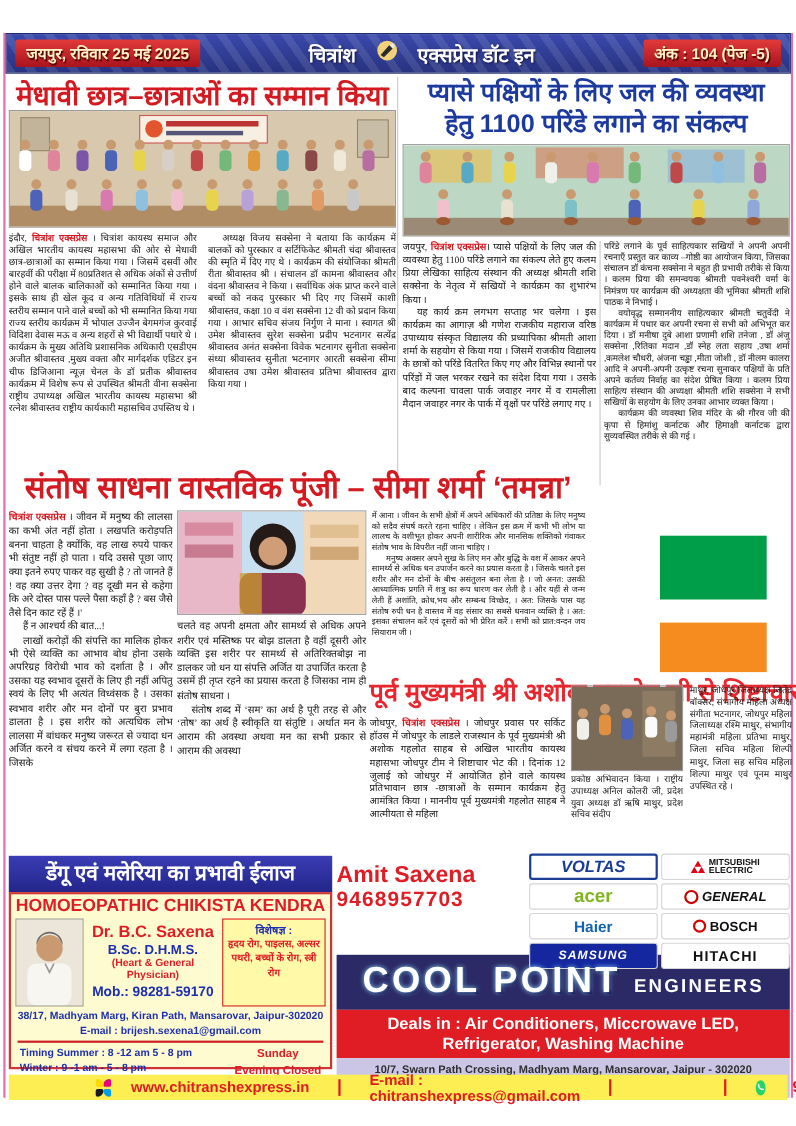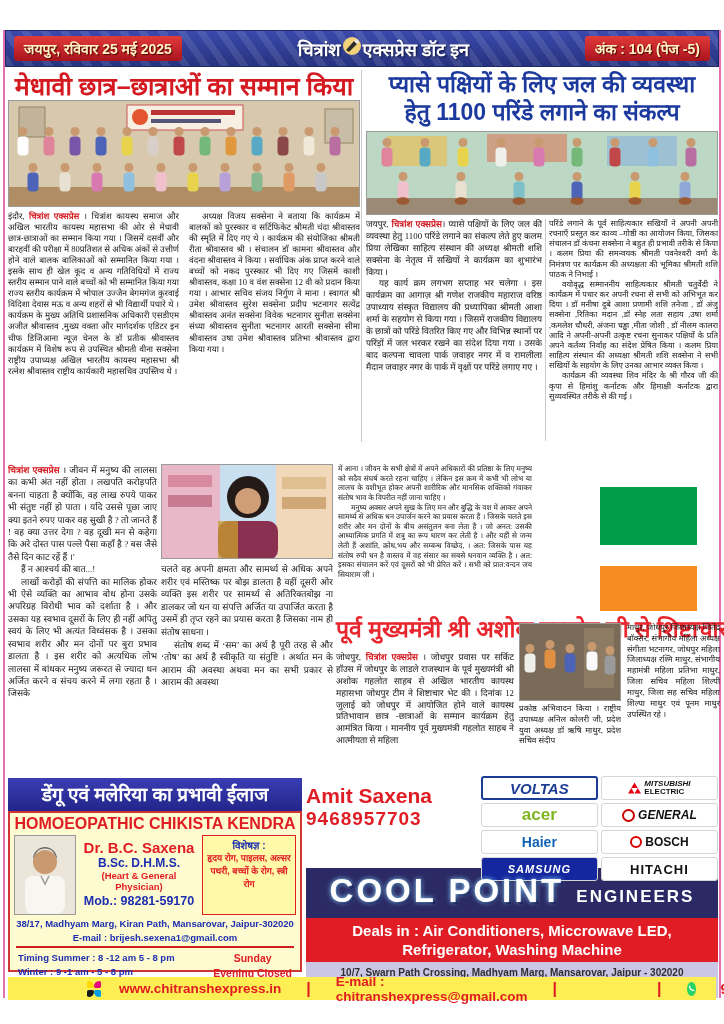--- a/index.html
+++ b/index.html
@@ -10,21 +10,21 @@
   
   .masthead{left:5px;right:5px;top:30px;height:37px;
     background:repeating-linear-gradient(55deg,rgba(255,255,255,.10) 0 7px,rgba(0,0,0,0) 7px 16px),
                linear-gradient(#3a49ac,#27337f);
     border:1px solid #1f2a6e;display:flex;align-items:center;justify-content:space-between;
     padding:0 8px;box-sizing:border-box;}
   .mh-box{background:linear-gradient(#e23a3a,#a8141d);color:#fff3c4;
     font:bold 14px "Liberation Sans",sans-serif;padding:3px 10px;border-radius:3px;
     text-shadow:1px 1px 1px #4d0000;white-space:nowrap;text-align:center;}
   .mh-brand{color:#fff;font:bold 18px "Liberation Sans",sans-serif;display:flex;
-    align-items:center;gap:0;text-shadow:1px 1px 2px #10123a;justify-content:space-between;}
+    align-items:center;gap:17px;text-shadow:1px 1px 2px #10123a;justify-content:space-between;}
   
   .hl{font-family:"Liberation Sans",sans-serif;font-weight:bold;text-align:center;}
   .hl-red{color:#d41920;}
   .hl-blue{color:#1c3a9e;}
   
   .bt{font-family:"Liberation Serif",serif;text-align:justify;color:#161616;overflow:hidden;}
   .bt p{margin:0;}
   .bt p+p{text-indent:13px;}
   .brand-red{color:#d41920;font-weight:bold;}
   .vr{background:#c9c9c9;width:1px;}
@@ -199,20 +199,21 @@
 
   <div class="abs bt" style="left:549px;top:219px;width:169px;height:262px;font-size:8px;line-height:1.27;">
     <p>परिंडे लगाने के पूर्व साहित्यकार सखियों ने अपनी अपनी रचनाएँ प्रस्तुत कर काव्य –गोष्ठी का आयोजन किया, जिसका संचालन डॉ कंचना सक्सेना ने बहुत ही प्रभावी तरीके से किया । कलम प्रिया की समन्वयक श्रीमती पवनेश्वरी वर्मा के निमंत्रण पर कार्यक्रम की अध्यक्षता की भूमिका श्रीमती शशि पाठक ने निभाई ।</p>
     <p>वयोवृद्ध सम्माननीय साहित्यकार श्रीमती चतुर्वेदी ने कार्यक्रम में पधार कर अपनी रचना से सभी को अभिभूत कर दिया । डॉ मनीषा दुबे आशा प्रणामी शशि तनेजा , डॉ अंजु सक्सेना ,रितिका मदान ,डॉ स्नेह लता सहाय ,उषा शर्मा ,कमलेश चौधरी, अंजना चड्ढा ,मीता जोशी , डॉ नीलम कालरा आदि ने अपनी-अपनी उत्कृष्ट रचना सुनाकर पक्षियों के प्रति अपने कर्तव्य निर्वाह का संदेश प्रेषित किया । कलम प्रिया साहित्य संस्थान की अध्यक्षा श्रीमती शशि सक्सेना ने सभी सखियों के सहयोग के लिए उनका आभार व्यक्त किया ।</p>
     <p>कार्यक्रम की व्यवस्था शिव मंदिर के श्री गौरव जी की कृपा से हिमांशु कर्नाटक और हिमाक्षी कर्नाटक द्वारा सुव्यवस्थित तरीके से की गई ।</p>
   </div>
 
   <div class="abs" style="left:600px;top:487px;width:97px;height:58px;background:#009e49;"></div>
   <div class="abs" style="left:600px;top:566px;width:97px;height:45px;background:#f68b1f;"></div>
 
+  <div class="abs hl hl-red" style="left:8px;top:423px;width:526px;font-size:28px;white-space:nowrap;">संतोष साधना वास्तविक पूंजी – सीमा शर्मा ‘तमन्ना’</div>
 
   <div class="abs bt" style="left:8px;top:464px;width:149px;height:312px;font-size:9px;line-height:1.38;">
     <p><span class="brand-red">चित्रांश एक्सप्रेस</span><span> । जीवन में मनुष्य की लालसा का कभी अंत नहीं होता । लखपति करोड़पति बनना चाहता है क्योंकि, वह लाख रुपये पाकर भी संतुष्ट नहीं हो पाता । यदि उससे पूछा जाए क्या इतने रुपए पाकर वह सुखी है ? तो जानते हैं ! वह क्या उत्तर देगा ? वह दूखी मन से कहेगा कि अरे दोस्त पास पल्ले पैसा कहाँ है ? बस जैसे तैसे दिन काट रहें हैं ।'</span></p>
     <p>हैं न आश्चर्य की बात...!</p>
     <p>लाखों करोड़ों की संपत्ति का मालिक होकर भी ऐसे व्यक्ति का आभाव बोध होना उसके अपरिग्रह विरोधी भाव को दर्शाता है । और उसका यह स्वभाव दूसरों के लिए ही नहीं अपितु स्वयं के लिए भी अत्यंत विध्वंसक है । उसका स्वभाव शरीर और मन दोनों पर बुरा प्रभाव डालता है । इस शरीर को अत्यधिक लोभ लालसा में बांधकर मनुष्य जरूरत से ज्यादा धन अर्जित करने व संचय करने में लगा रहता है । जिसके</p>
   </div>
 
   <div class="abs photo" style="left:161px;top:464px;width:172px;height:95px;">
     <svg width="172" height="95" viewBox="0 0 172 95">
       <rect width="172" height="95" fill="#c8dff0"></rect>
@@ -316,21 +317,21 @@
         <div class="logo-box" style="border:2px solid #1b3e94;">
           <span style="color:#1b3e94;font-style:italic;font-weight:900;font-size:15px;">VOLTAS</span>
         </div>
         <div class="logo-box">
           <svg width="13" height="12" viewBox="0 0 14 12">
               <path d="M7 0 L10.5 6 L3.5 6 Z" fill="#e60012"></path>
               <path d="M3.5 6 L7 12 L0 12 Z" fill="#e60012"></path>
               <path d="M10.5 6 L14 12 L7 12 Z" fill="#e60012"></path>
             </svg>
           <span style="font-size:8px;font-weight:bold;line-height:1.05;color:#111;">
-            <span style="display:block;font-style:italic;">MITSUBISHI</span>
+            <span style="display:block;">MITSUBISHI</span>
             <span style="display:block;">ELECTRIC</span>
           </span>
         </div>
         <div class="logo-box">
           <span style="color:#80b51d;font-weight:bold;font-size:17px;">acer</span>
         </div>
         <div class="logo-box">
           <span style="width:9px;height:9px;border:2px solid #c00;border-radius:50%;display:inline-block;"></span>
           <span style="color:#111;font-weight:bold;font-style:italic;font-size:12px;">GENERAL</span>
         </div>

